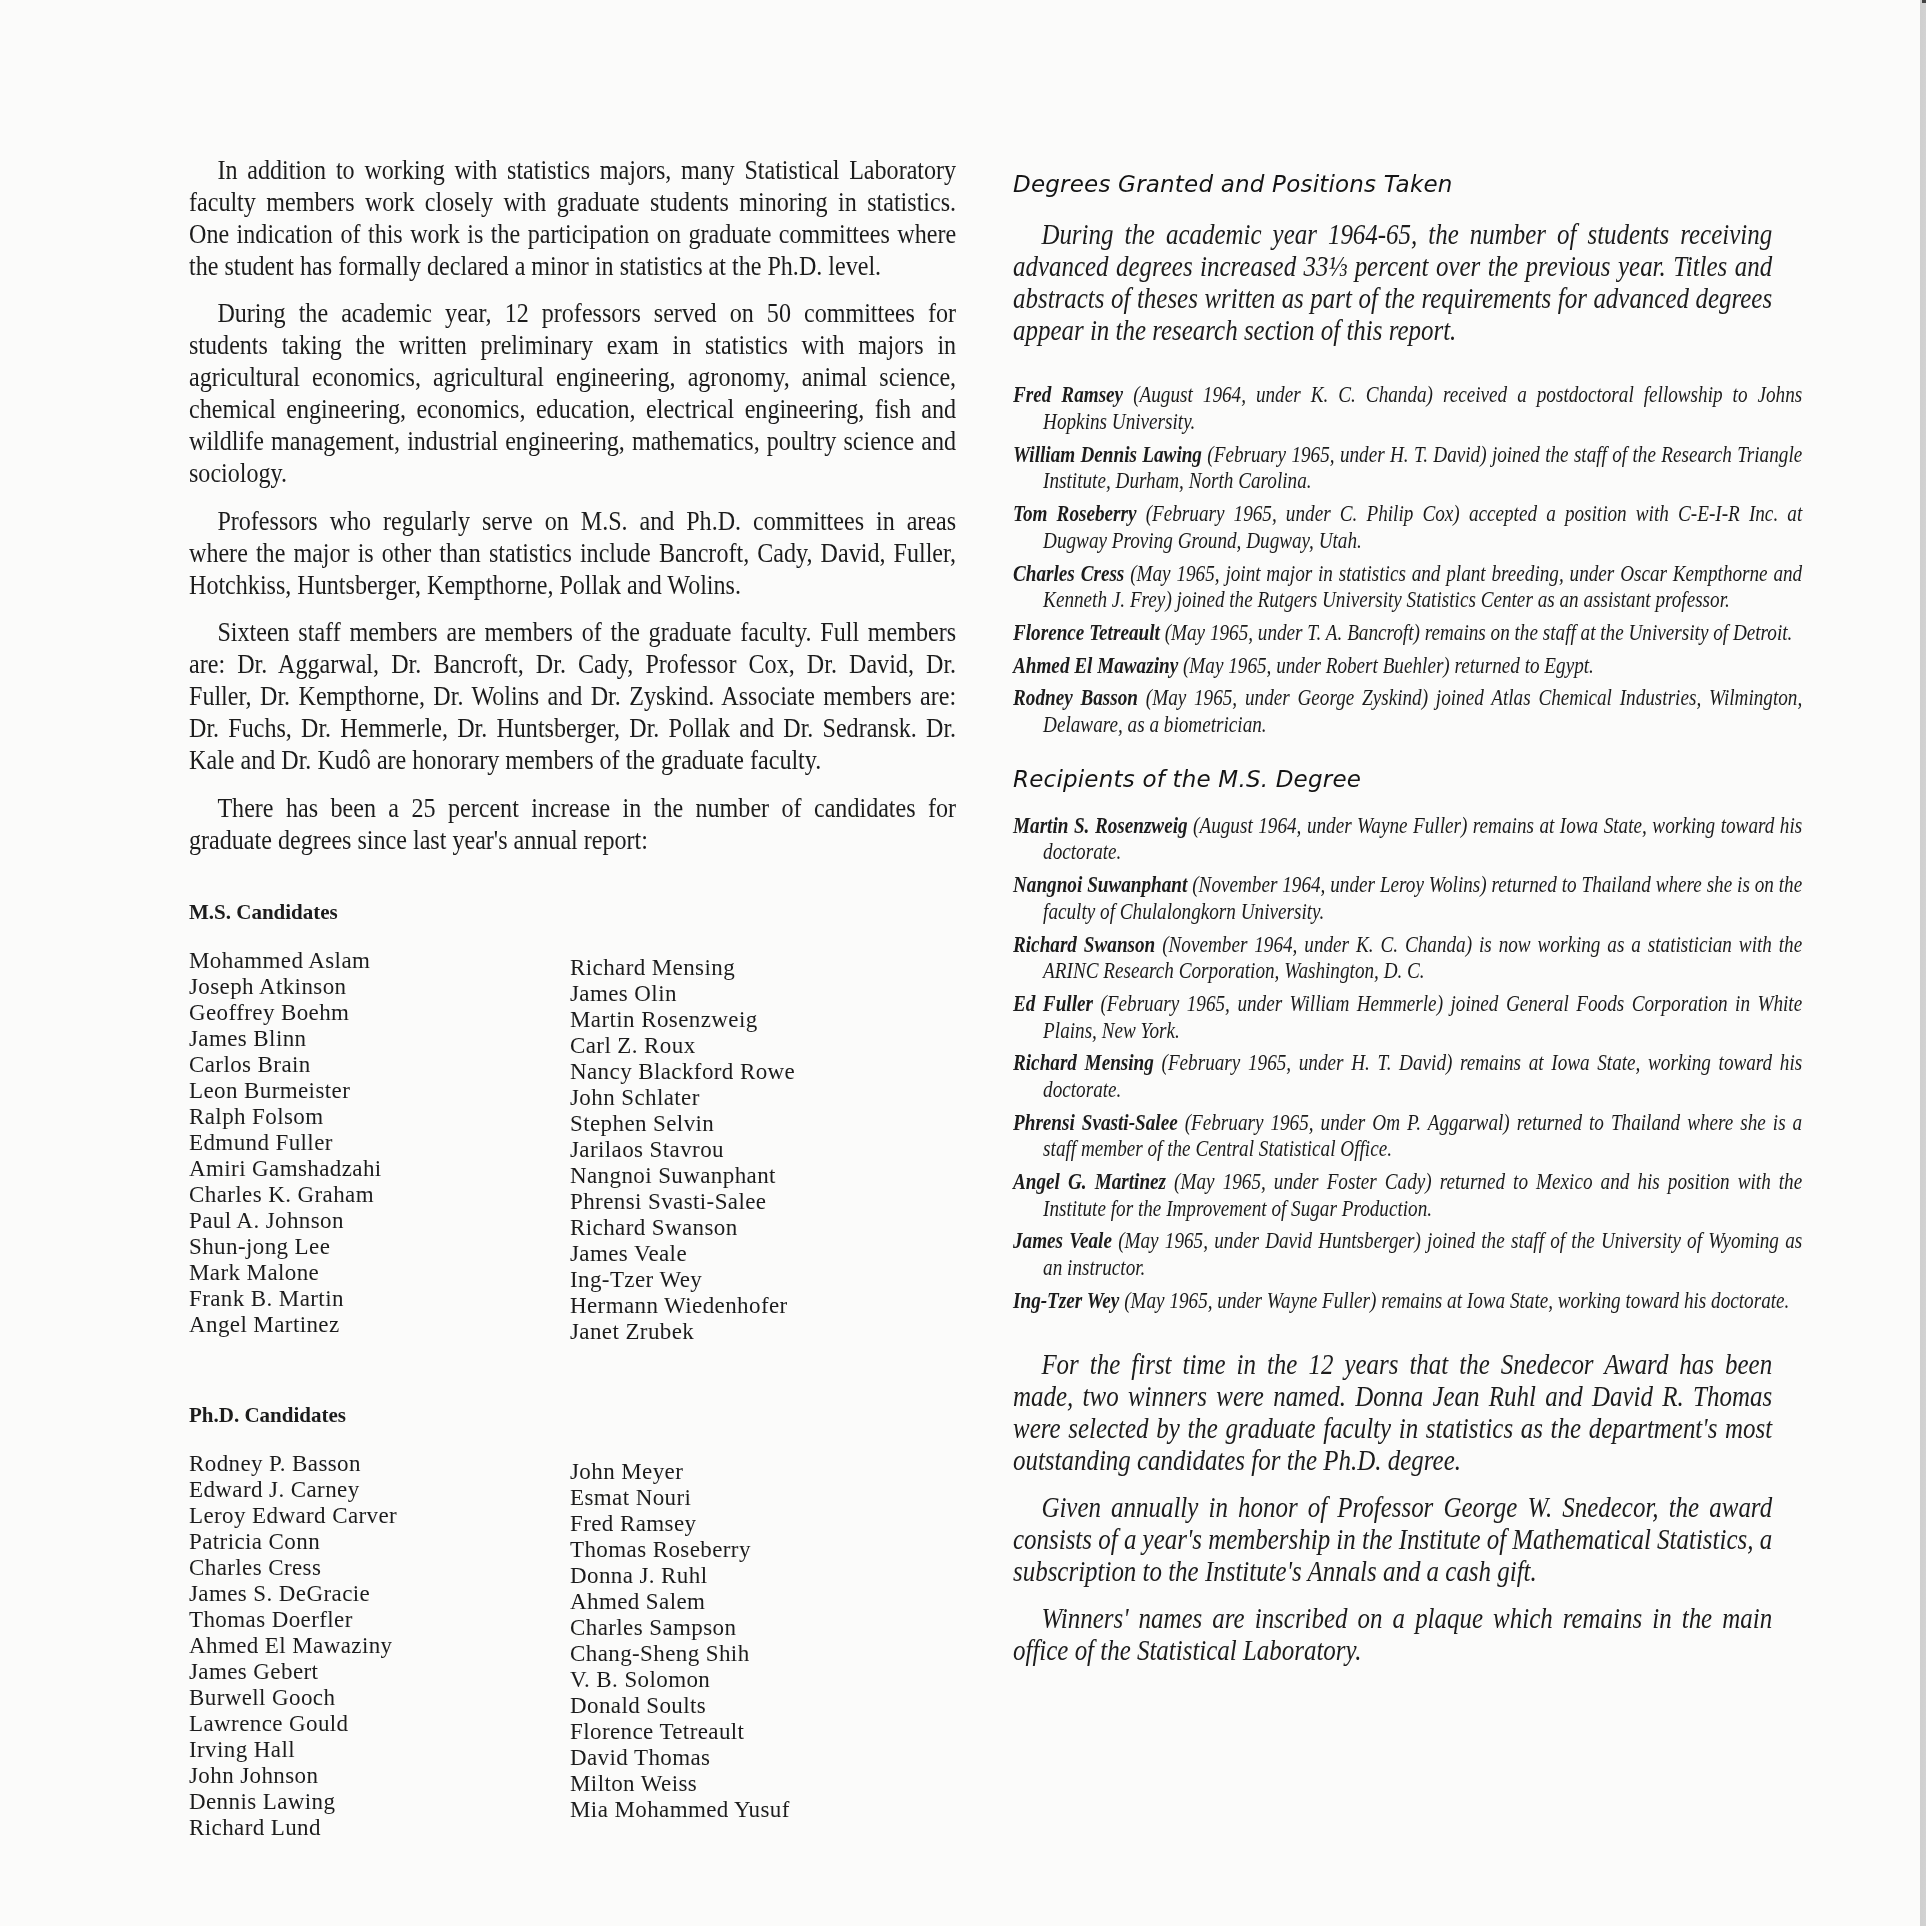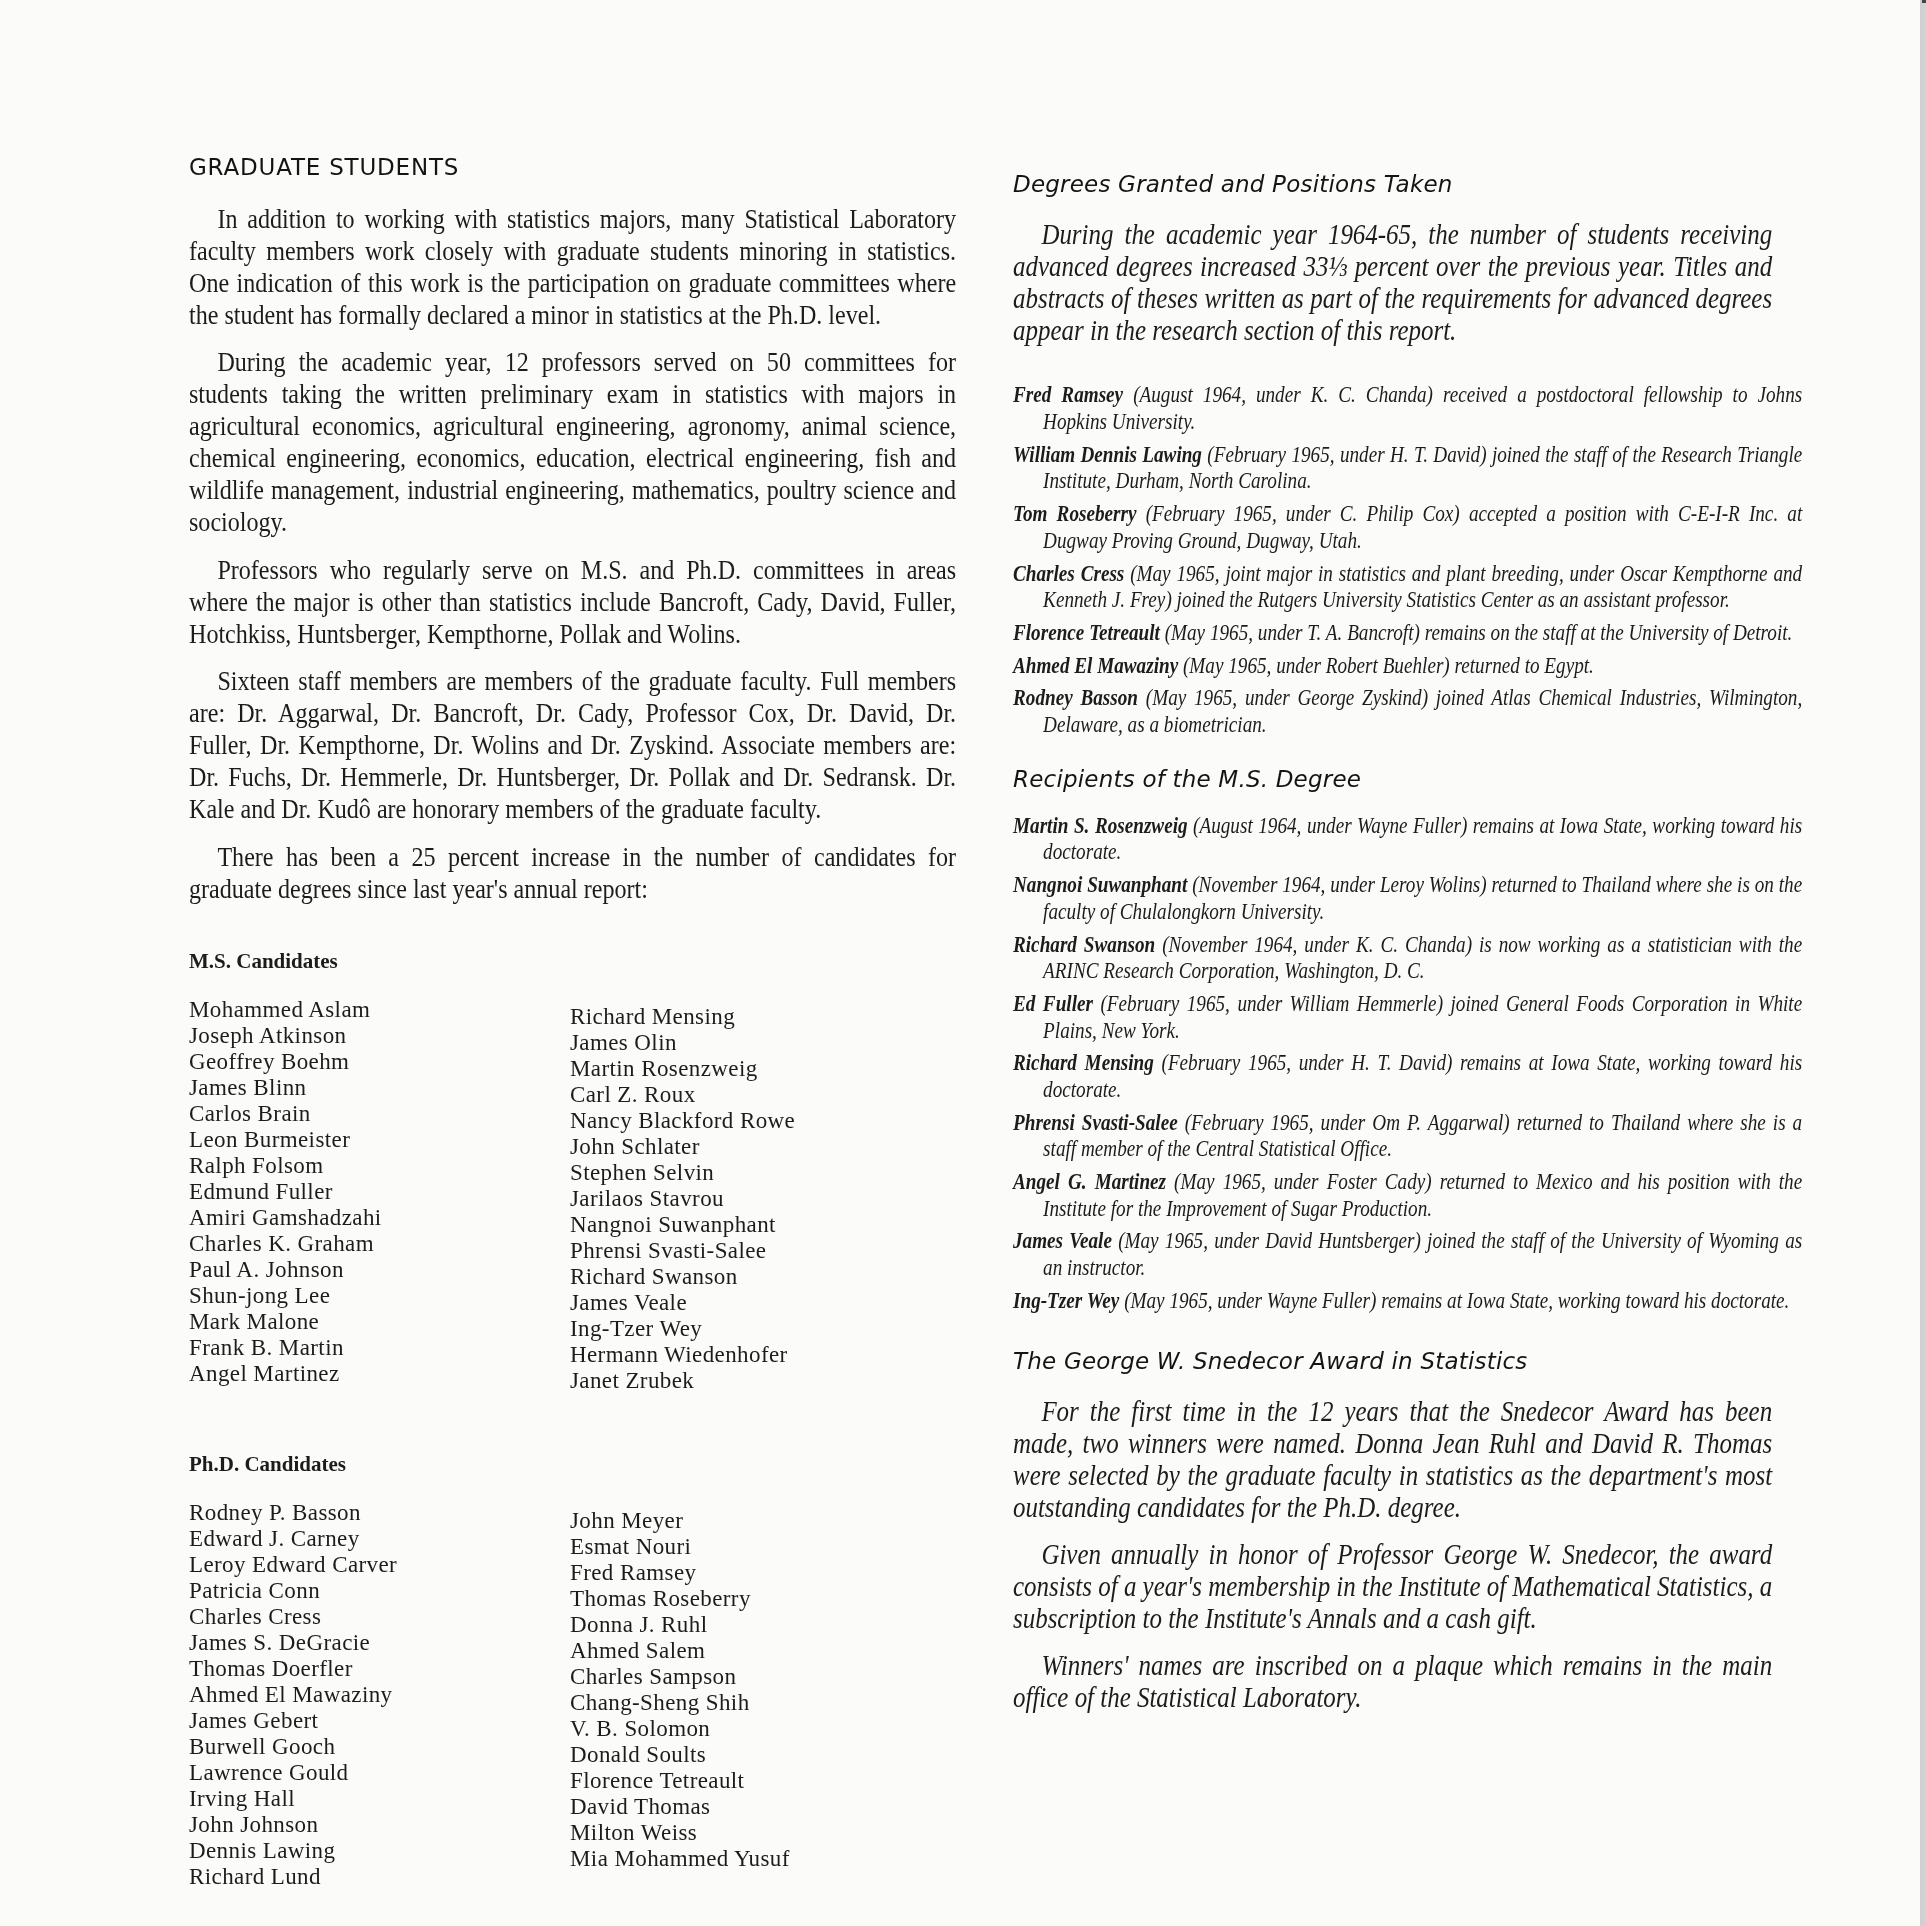--- a/index.html
+++ b/index.html
@@ -56,21 +56,20 @@
   .sp-b { height: 21px; }
 </style>
 </head>
 <body>
 
 <div class="page"></div>
 <div class="edge-right"></div>
 <div class="edge-right-top"></div>
 
 <div class="col col-left">
-  <h1 class="h-sans h-main">GRADUATE STUDENTS</h1>
   <p class="para">In addition to working with statistics majors, many Statistical Laboratory faculty members work closely with graduate students minoring in statistics. One indication of this work is the participation on graduate committees where the student has formally declared a minor in statistics at the Ph.D. level.</p>
   <p class="para">During the academic year, 12 professors served on 50 committees for students taking the written preliminary exam in statistics with majors in agricultural economics, agricultural engineering, agronomy, animal science, chemical engineering, economics, education, electrical engineering, fish and wildlife management, industrial engineering, mathematics, poultry science and sociology.</p>
   <p class="para">Professors who regularly serve on M.S. and Ph.D. committees in areas where the major is other than statistics include Bancroft, Cady, David, Fuller, Hotchkiss, Huntsberger, Kempthorne, Pollak and Wolins.</p>
   <p class="para">Sixteen staff members are members of the graduate faculty. Full members are: Dr. Aggarwal, Dr. Bancroft, Dr. Cady, Professor Cox, Dr. David, Dr. Fuller, Dr. Kempthorne, Dr. Wolins and Dr. Zyskind. Associate members are: Dr. Fuchs, Dr. Hemmerle, Dr. Huntsberger, Dr. Pollak and Dr. Sedransk. Dr. Kale and Dr. Kudô are honorary members of the graduate faculty.</p>
   <p class="para">There has been a 25 percent increase in the number of candidates for graduate degrees since last year's annual report:</p>
 
   <div class="cand-block ms-block">
     <div class="cand-title">M.S. Candidates</div>
     <div class="cand-cols">
       <div class="cand-col">
@@ -170,18 +169,17 @@
       <p class="entry"><span class="who">Nangnoi Suwanphant</span><span> (November 1964, under Leroy Wolins) returned to Thailand where she is on the faculty of Chulalongkorn University.</span></p>
       <p class="entry"><span class="who">Richard Swanson</span><span> (November 1964, under K. C. Chanda) is now working as a statistician with the ARINC Research Corporation, Washington, D. C.</span></p>
       <p class="entry"><span class="who">Ed Fuller</span><span> (February 1965, under William Hemmerle) joined General Foods Corporation in White Plains, New York.</span></p>
       <p class="entry"><span class="who">Richard Mensing</span><span> (February 1965, under H. T. David) remains at Iowa State, working toward his doctorate.</span></p>
       <p class="entry"><span class="who">Phrensi Svasti-Salee</span><span> (February 1965, under Om P. Aggarwal) returned to Thailand where she is a staff member of the Central Statistical Office.</span></p>
       <p class="entry"><span class="who">Angel G. Martinez</span><span> (May 1965, under Foster Cady) returned to Mexico and his position with the Institute for the Improvement of Sugar Production.</span></p>
       <p class="entry"><span class="who">James Veale</span><span> (May 1965, under David Huntsberger) joined the staff of the University of Wyoming as an instructor.</span></p>
       <p class="entry"><span class="who">Ing-Tzer Wey</span><span> (May 1965, under Wayne Fuller) remains at Iowa State, working toward his doctorate.</span></p>
     </div>
   <div class="sp-a"></div>
-  <h2 class="h-sans h-sub">The George W. Snedecor Award in Statistics</h2>
   <p class="para para-right">For the first time in the 12 years that the Snedecor Award has been made, two winners were named. Donna Jean Ruhl and David R. Thomas were selected by the graduate faculty in statistics as the department's most outstanding candidates for the Ph.D. degree.</p>
   <p class="para para-right">Given annually in honor of Professor George W. Snedecor, the award consists of a year's membership in the Institute of Mathematical Statistics, a subscription to the Institute's Annals and a cash gift.</p>
   <p class="para para-right">Winners' names are inscribed on a plaque which remains in the main office of the Statistical Laboratory.</p>
 </div>
 
 
 </body></html>

